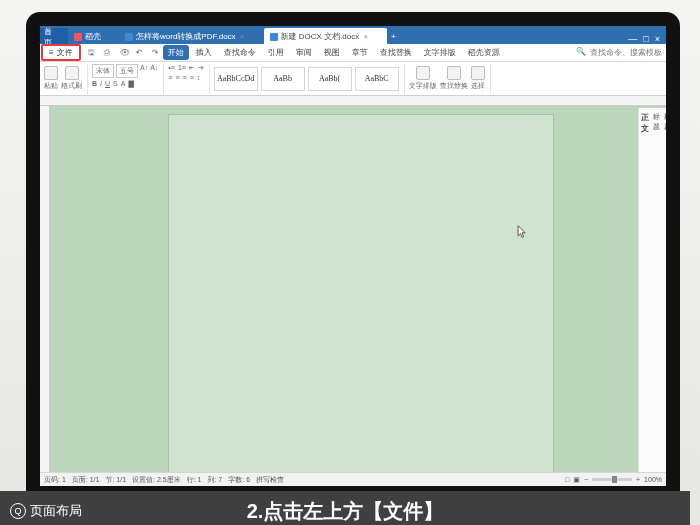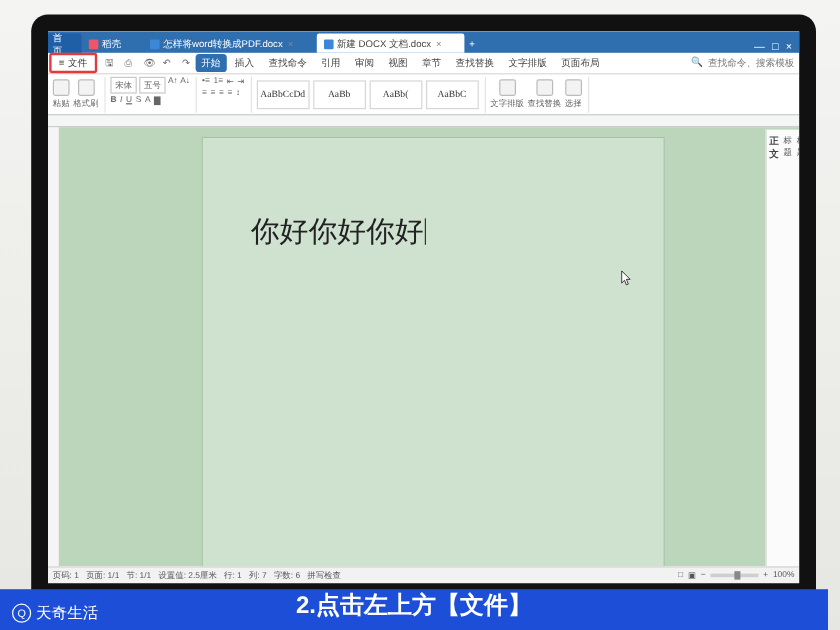--- a/index.html
+++ b/index.html
@@ -168,22 +168,22 @@
     display:flex; align-items:center;
     font-size:7px; color:#555; padding:0 4px; gap:6px;
   }
   .status-right { margin-left:auto; display:flex; gap:4px; align-items:center; }
   .zoom-track { width:40px; height:3px; background:#cfcfcf; position:relative; }
   .zoom-knob { position:absolute; left:50%; top:-2px; width:5px; height:7px; background:#888; }
 
   
   .caption {
     position:absolute; left:0; right:10px; bottom:0;
-    height:34px; background:#1d4ed8; color:#fff;
-    display:flex; align-items:flex-start; justify-content:center;
+    height:34px; background:#404040; color:#fff;
+    display:flex; align-items:flex-end; justify-content:center;
     font-size:20px; font-weight:bold;
   }
   .watermark {
     position:absolute; left:10px; bottom:5px;
     color:#fff; font-size:13px; display:flex; align-items:center; gap:4px;
     z-index:5;
   }
   .wm-ico {
     width:16px; height:16px; border:1.5px solid #fff; border-radius:50%;
     display:flex; align-items:center; justify-content:center; font-size:9px;
@@ -237,21 +237,21 @@
       <span class="menu-item icon">↷</span>
       <span class="menu-item active">开始</span>
       <span class="menu-item">插入</span>
       <span class="menu-item">查找命令</span>
       <span class="menu-item">引用</span>
       <span class="menu-item">审阅</span>
       <span class="menu-item">视图</span>
       <span class="menu-item">章节</span>
       <span class="menu-item">查找替换</span>
       <span class="menu-item">文字排版</span>
-      <span class="menu-item">页面布局</span>
+      <span class="menu-item">稻壳资源</span>
       <div class="menu-right">
         <span>🔍</span>
         <span>查找命令、搜索模板</span>
       </div>
     </div>
 
     <div class="ribbon">
       <div class="rib-group">
         <div class="rib-btn">
           <div class="rib-ico"></div>
@@ -312,23 +312,20 @@
           <div class="rib-ico"></div>
           <span>选择</span>
         </div>
       </div>
     </div>
 
     <div class="doc-area">
       <div class="ruler-h"></div>
       <div class="ruler-v"></div>
       <div class="page">
-        <div class="page-text">
-          <span>你好你好你好</span><span class="caret"></span>
-        </div>
         <svg class="cursor-arrow" viewBox="0 0 12 18">
           <path d="M1 1 L1 14 L4 11 L6 16 L8 15 L6 10 L10 10 Z" fill="#fff" stroke="#000" stroke-width="0.8"></path>
         </svg>
       </div>
       <div class="right-panel">
         <div class="rp-title">正文</div>
         <div class="rp-item">标题</div>
         <div class="rp-item">标题</div>
         <div class="rp-item">标题</div>
         <div class="rp-item">标题</div>
@@ -359,14 +356,14 @@
     </div>
 
   </div>
 </div>
 
 <div class="caption">
   <span>2.点击左上方【文件】</span>
 </div>
 <div class="watermark">
   <span class="wm-ico">Q</span>
-  <span>天奇生活</span>
+  <span>页面布局</span>
 </div>
 
 </body></html>

